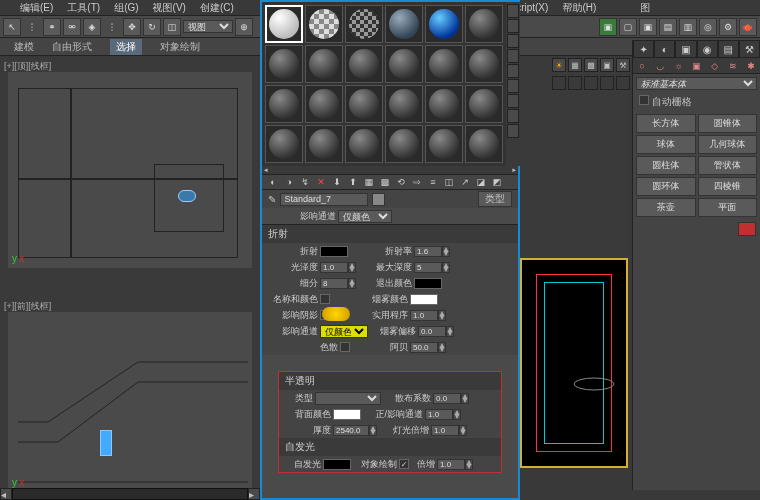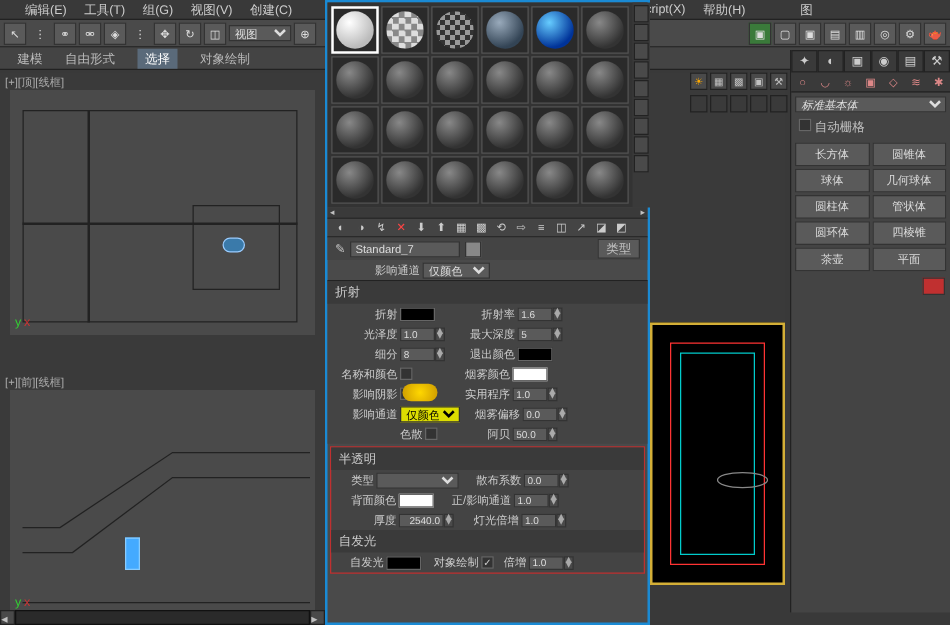--- a/index.html
+++ b/index.html
@@ -381,21 +381,21 @@
       <div class="spinner">
           <input value="50.0" style="">
           <div class="arrows">
             <span>▴</span>
             <span>▾</span>
           </div>
         </div>
     </div>
   </div>
 
-  <div class="rollout redbox" style="margin:2px">
+  <div class="rollout redbox" style="margin:16px">
     <div class="roll-hdr">半透明</div>
     <div class="param-row">
       <span class="lbl" style="width:30px">类型</span>
       <select style="width:66px"><option></option></select>
       <span class="lbl" style="width:48px">散布系数</span>
       <div class="spinner">
           <input value="0.0" style="">
           <div class="arrows">
             <span>▴</span>
             <span>▾</span>
@@ -410,21 +410,21 @@
           <input value="1.0" style="">
           <div class="arrows">
             <span>▴</span>
             <span>▾</span>
           </div>
         </div>
     </div>
     <div class="param-row">
       <span class="lbl" style="width:48px">厚度</span>
       <div class="spinner">
-          <input style="width: 36px; text-align: right;" value="2540.0">
+          <input style="width: 36px;" value="2540.0">
           <div class="arrows">
             <span>▴</span>
             <span>▾</span>
           </div>
         </div>
       <span class="lbl" style="width:50px">灯光倍增</span>
       <div class="spinner">
           <input value="1.0" style="">
           <div class="arrows">
             <span>▴</span>

